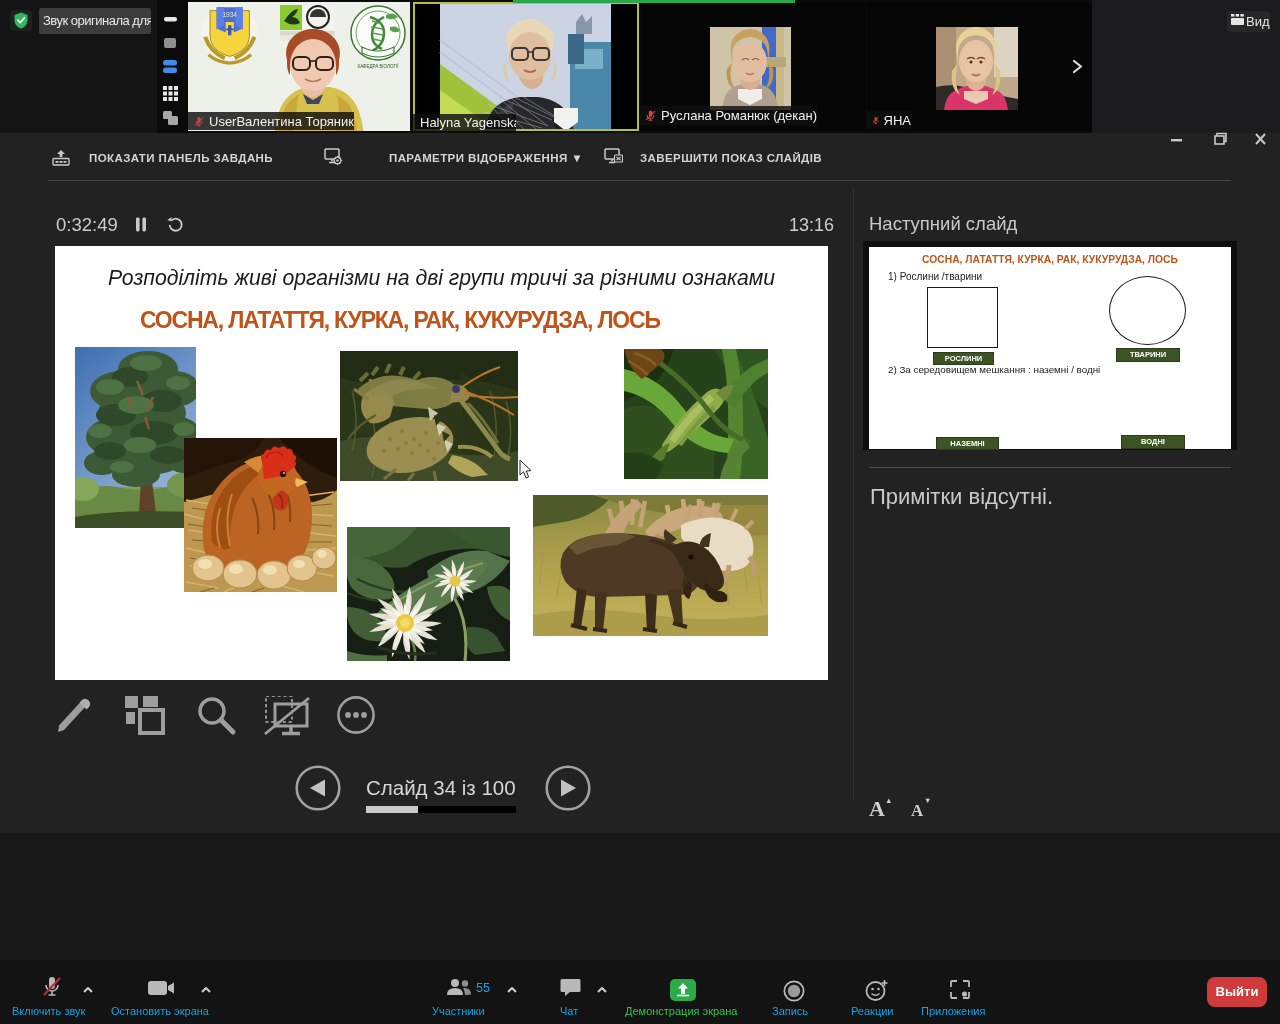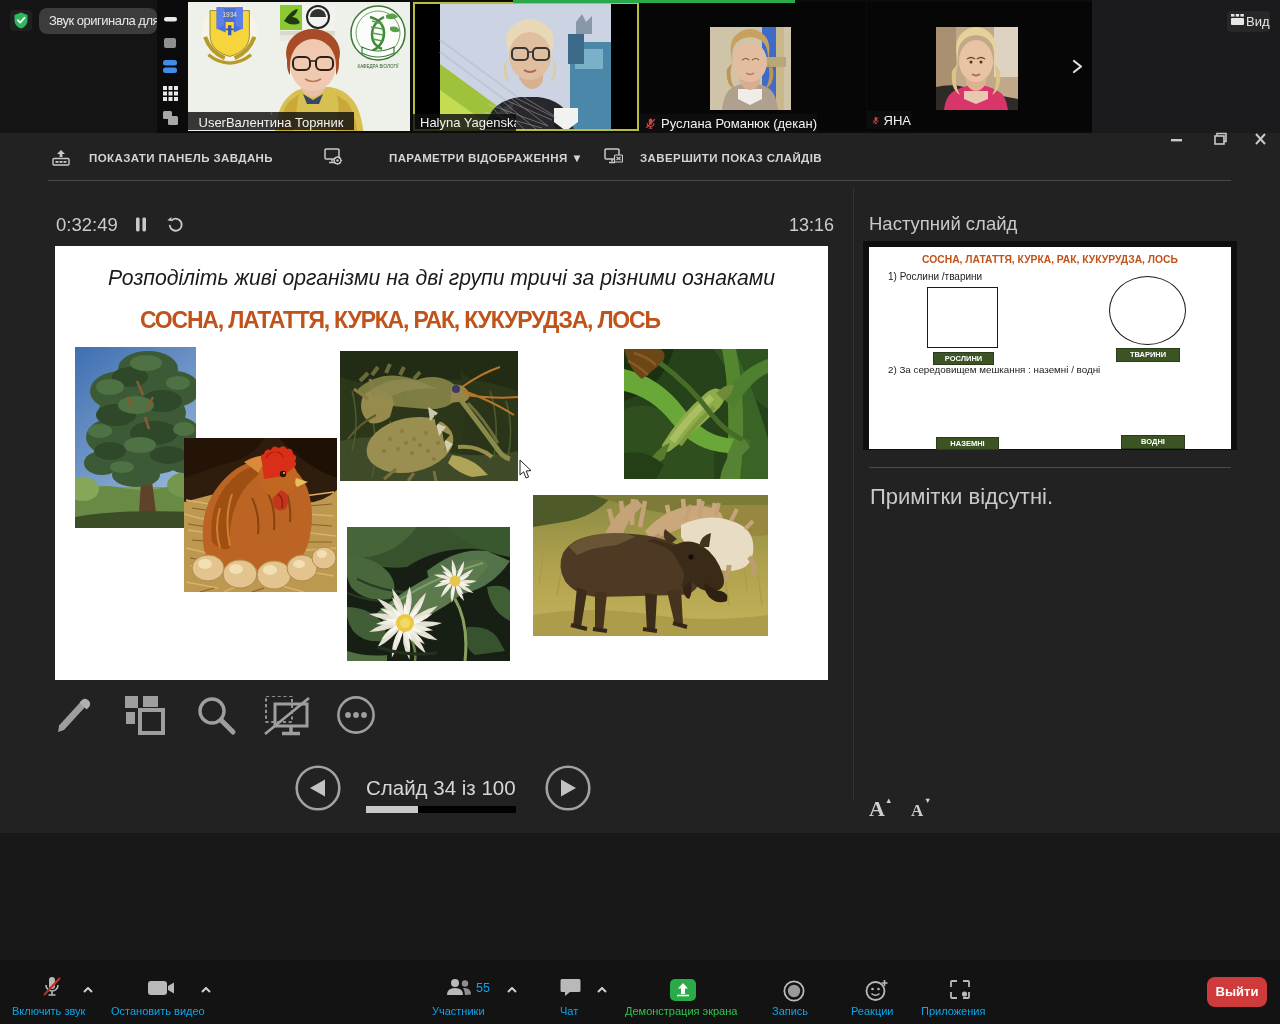--- a/index.html
+++ b/index.html
@@ -6,21 +6,21 @@
 .abs{position:absolute;}
 #stage{position:relative;width:1280px;height:1024px;}
 #topzone{left:0;top:0;width:1280px;height:133px;background:#141414;}
 #pptwin{left:0;top:133px;width:1280px;height:700px;background:#222222;}
 #botzone{left:0;top:833px;width:1280px;height:191px;background:#181818;}
 #zbar{left:0;top:960px;width:1280px;height:64px;background:#131313;}
 #greenbar{left:513px;top:0;width:282px;height:3px;background:#2ba84a;z-index:60;}
 #vstrip{left:157px;top:0;width:935px;height:133px;background:#0b0b0b;}
 .vtile{position:absolute;top:2px;height:129px;background:#000;}
 .vlabel{position:absolute;background:rgba(15,15,15,.82);color:#f2f2f2;font-size:13px;display:flex;align-items:center;white-space:nowrap;overflow:hidden;}
-#tooltip{left:39px;top:8px;width:108px;height:26px;background:#3c3c3c;border-radius:8px;color:#e8e8e8;font-size:13px;line-height:26px;padding-left:10px;letter-spacing:-0.5px;overflow:hidden;white-space:nowrap;}
+#tooltip{left:39px;top:8px;width:108px;height:26px;background:#3c3c3c;border-radius:2px;color:#e8e8e8;font-size:13px;line-height:26px;padding-left:4px;letter-spacing:-0.5px;overflow:hidden;white-space:nowrap;}
 #shieldbox{left:10px;top:10px;width:22px;height:21px;background:#1f2020;border-radius:4px;}
 #viewbtn{left:1227px;top:11px;width:43px;height:21px;background:#272727;border-radius:4px;color:#e6e6e6;font-size:13px;}
 #topline{left:48px;top:180px;width:1183px;height:1px;background:#484848;}
 .tbtxt{color:#d4d4d4;font-size:11.5px;font-weight:bold;letter-spacing:.4px;}
 #slide{left:55px;top:246px;width:773px;height:434px;background:#ffffff;}
 #slidetitle{left:55px;top:266px;width:773px;text-align:center;color:#1a1a1a;font-size:21.2px;font-style:italic;}
 #slideorange{left:140px;top:307px;color:#c0531a;font-size:23px;font-weight:bold;letter-spacing:-1.2px;}
 #vdivider{left:853px;top:188px;width:1px;height:612px;background:#333333;}
 #nexthead{left:869px;top:213px;color:#c9c9c9;font-size:18.5px;}
 #thumbwrap{left:863px;top:241px;width:374px;height:209px;background:#0e0e0e;}
@@ -112,21 +112,21 @@
       <path d="M95 46 q-3 -26 23 -28 q26 2 23 28 q3 -20 -5 -28 q-8 -8 -18 -8 q-10 0 -18 8 q-8 8 -5 28 z" fill="#a84c28"></path>
       <path d="M95 44 q-2 -20 8 -26 q-12 2 -11 26 q0 8 3 12 z" fill="#a84c28"></path>
       <path d="M141 44 q2 -20 -8 -26 q12 2 11 26 q0 8 -3 12 z" fill="#a84c28"></path>
       <rect x="98" y="38" width="17" height="13" rx="5" fill="none" stroke="#2a2018" stroke-width="2"></rect>
       <rect x="121" y="38" width="17" height="13" rx="5" fill="none" stroke="#2a2018" stroke-width="2"></rect>
       <path d="M115 42 h6" stroke="#2a2018" stroke-width="1.5"></path>
       <path d="M110 60 q8 5 16 0" stroke="#b87858" stroke-width="1.5" fill="none"></path>
       <path d="M108 75 l10 6 l10 -6 l-4 10 l-12 0 z" fill="#3a4668"></path>
     </g>
   </svg>
-  <div class="vlabel" style="left:188px;top:112px;width:166px;height:18px;flex-direction:column;">
+  <div class="vlabel" style="left:188px;top:112px;width:166px;height:18px;">
     <svg width="13" height="13" viewBox="0 0 13 13" style="margin:0 5px 0 6px;">
         <path d="M4.5 2.5 a2 2 0 0 1 4 0 v3.5 a2 2 0 0 1 -4 0 z" fill="#d24545"></path>
         <path d="M2.5 6 a4 4 0 0 0 8 0 M6.5 10 v2 M4.5 12 h4" stroke="#d24545" stroke-width="1.2" fill="none"></path>
         <path d="M1.5 11.5 L11.5 1.5" stroke="#d24545" stroke-width="1.4"></path>
       </svg>
     <span>UserВалентина Торяник</span>
   </div>
 
   <svg class="abs vtile" style="left:413px;border:2px solid #b8bf3c;width:222px;height:125px;" width="222" height="125" viewBox="0 0 222 125">
     <rect width="222" height="125" fill="#000"></rect>
@@ -174,21 +174,21 @@
       <path d="M12 83 q2 -18 10 -22 q8 -5 18 -5 q10 0 18 5 q8 4 10 22 z" fill="#b0a090"></path>
       <path d="M28 62 h24 v10 l-12 6 l-12 -6 z" fill="#f0ede8"></path>
       <path d="M30 55 q4 8 10 8 q6 0 10 -8 l0 -8 l-20 0 z" fill="#d8ae90"></path>
       <ellipse cx="40" cy="35" rx="17" ry="20" fill="#e2bda0"></ellipse>
       <path d="M23 38 q-5 -26 17 -28 q22 2 17 28 q6 -22 -3 -30 q-6 -6 -14 -6 q-8 0 -14 6 q-9 8 -3 30 z" fill="#c8a060"></path>
       <path d="M22 36 q-4 16 3 26 q-10 -4 -8 -20 z M58 36 q4 16 -3 26 q10 -4 8 -20 z" fill="#bd9555"></path>
       <path d="M32 33 q4 -3 7 0 M42 33 q4 -3 7 0" stroke="#7a5a38" stroke-width="1.2" fill="none"></path>
       <path d="M36 46 q4 3 8 0" stroke="#b07858" stroke-width="1.5" fill="none"></path>
     </g>
   </svg>
-  <div class="vlabel" style="left:640px;top:114px;width:177px;height:19px;">
+  <div class="vlabel" style="left:640px;top:106px;width:177px;height:19px;">
     <svg width="13" height="13" viewBox="0 0 13 13" style="margin:0 5px 0 5px;">
         <path d="M4.5 2.5 a2 2 0 0 1 4 0 v3.5 a2 2 0 0 1 -4 0 z" fill="#d24545"></path>
         <path d="M2.5 6 a4 4 0 0 0 8 0 M6.5 10 v2 M4.5 12 h4" stroke="#d24545" stroke-width="1.2" fill="none"></path>
         <path d="M1.5 11.5 L11.5 1.5" stroke="#d24545" stroke-width="1.4"></path>
       </svg>
     <span>Руслана Романюк (декан)</span>
   </div>
 
   <svg class="abs vtile" style="left:867px;" width="225" height="129" viewBox="0 0 225 129">
     <rect width="225" height="129" fill="#060606"></rect>
@@ -604,21 +604,21 @@
     </svg>
   <div class="zlabel" style="left:12px;top:1005px;">Включить звук</div>
 
   <svg class="abs" style="left:148px;top:980px;" width="28" height="16" viewBox="0 0 28 16">
     <rect x="0" y="1" width="19" height="14" rx="3" fill="#b9b9b9"></rect>
     <path d="M20 6 L26 2.5 V13.5 L20 10 z" fill="#b9b9b9"></path>
   </svg>
   <svg class="abs" style="left:201px;top:987px;" width="10" height="6" viewBox="0 0 10 6">
       <path d="M1 5 L5 1 L9 5" stroke="#d0d0d0" stroke-width="2" fill="none"></path>
     </svg>
-  <div class="zlabel" style="left:111px;top:1005px;">Остановить видео</div>
+  <div class="zlabel" style="left:111px;top:1005px;">Остановить экрана</div>
 
   <svg class="abs" style="left:446px;top:978px;" width="27" height="19" viewBox="0 0 27 19">
     <circle cx="9" cy="5" r="4" fill="#b9b9b9"></circle>
     <path d="M1 17 q0 -7 8 -7 q8 0 8 7 z" fill="#b9b9b9"></path>
     <circle cx="19" cy="5.5" r="3.2" fill="#8f8f8f"></circle>
     <path d="M17 10 q8 -1 8 6.6 l-6 0.4 q0 -4 -2 -7 z" fill="#8f8f8f"></path>
   </svg>
   <div class="zlabel" style="left:476px;top:981px;font-size:12.5px;">55</div>
   <svg class="abs" style="left:507px;top:987px;" width="10" height="6" viewBox="0 0 10 6">
       <path d="M1 5 L5 1 L9 5" stroke="#d0d0d0" stroke-width="2" fill="none"></path>

